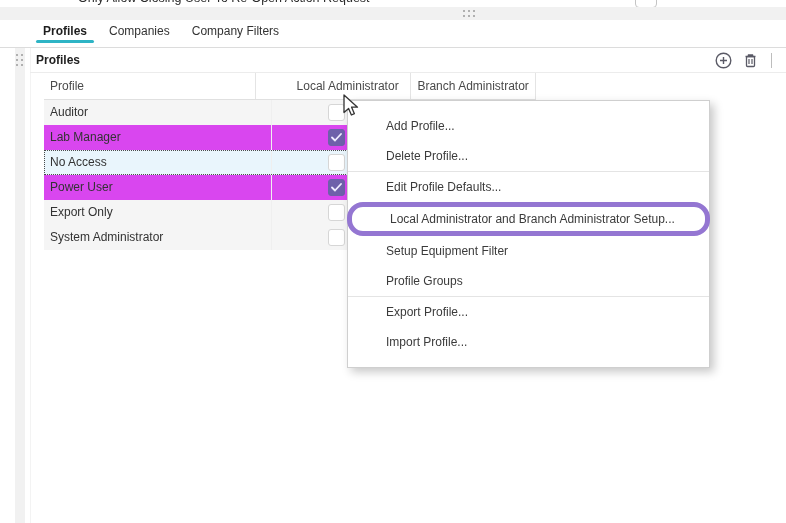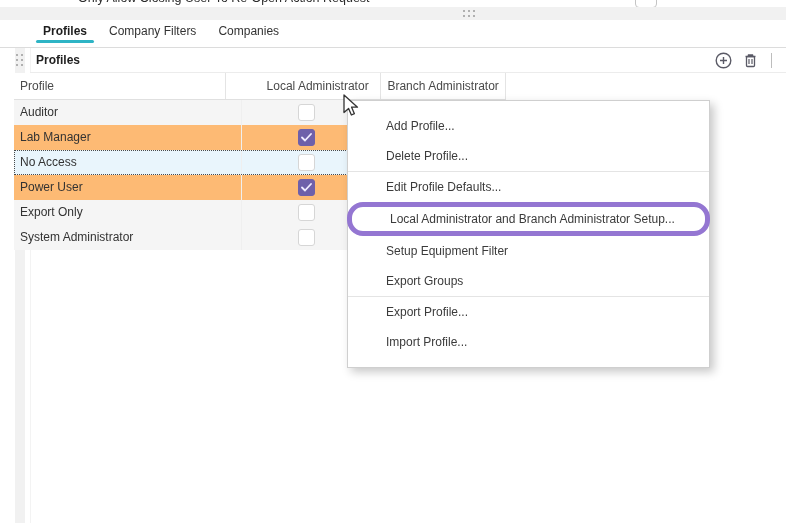--- a/index.html
+++ b/index.html
@@ -34,27 +34,27 @@
   .dots-v i:nth-child(3){left:0;top:5px}.dots-v i:nth-child(4){left:5px;top:5px}
   .dots-v i:nth-child(5){left:0;top:10px}.dots-v i:nth-child(6){left:5px;top:10px}
 
   .panel-header{position:absolute;top:48px;left:30px;width:756px;height:24px;border-bottom:1px solid #ececec;}
   .panel-title{position:absolute;left:6px;top:0;line-height:24px;font-weight:bold;color:#222;}
   .toolbar{position:absolute;right:14px;top:4px;display:flex;align-items:center;gap:10px;}
   .tool-btn{width:17px;height:17px;display:block;}
   .toolbar-sep{width:1px;height:15px;background:#bdbdbd;margin-left:2px;}
 
   
-  .table{position:absolute;top:73px;left:14px;width:492px;}
+  .table{position:absolute;top:73px;left:44px;width:492px;}
   .thead{display:flex;height:26px;border-bottom:1px solid #e0e0e0;background:#fff;}
   .th{line-height:26px;color:#4a4a4a;padding-left:6px;box-sizing:border-box;border-right:1px solid #e4e4e4;}
   .th:nth-child(1){width:228px;}
   .th:nth-child(2){width:130px;margin-left:35px;}
   .th:nth-child(3){width:134px;}
-  .trow{display:flex;height:25px;background:#fdba74;}
+  .trow{display:flex;height:25px;background:#d946ef;}
   .trow.alt{background:#f5f5f5;}
   .trow.selected{background:var(--selected-row-blue);outline:1px dotted #4a4a4a;outline-offset:-1px;}
   .td-profile{width:228px;line-height:25px;padding-left:6px;box-sizing:border-box;
     border-right:1px solid #efefef;color:#333;}
   .td-check{width:130px;display:flex;align-items:center;justify-content:center;
     box-sizing:border-box;border-right:1px solid #efefef;}
   .td-branch{width:134px;box-sizing:border-box;}
   .cb{width:17px;height:17px;border-radius:3px;background:#fff;border:1px solid #d6d6d6;
     box-sizing:border-box;display:flex;align-items:center;justify-content:center;}
   .cb.checked{background:var(--checkbox-purple);border-color:var(--checkbox-purple);}
@@ -92,25 +92,25 @@
         <i></i>
       </span>
   </div>
 
   <div class="tabbar">
       <div class="tab active">
     <span class="tab-label">Profiles</span>
     <span class="tab-underline"></span>
   </div>
       <div class="tab">
+    <span class="tab-label">Companies</span>
+    <span class="tab-underline"></span>
+  </div>
+      <div class="tab">
     <span class="tab-label">Company Filters</span>
-    <span class="tab-underline"></span>
-  </div>
-      <div class="tab">
-    <span class="tab-label">Companies</span>
     <span class="tab-underline"></span>
   </div>
     </div>
 
   <div class="panel-top-border"></div>
   <div class="left-gutter"></div>
   <div class="content-left-edge"></div>
   <span class="dots-v">
       <i></i>
       <i></i>
@@ -204,21 +204,21 @@
       </div>
   </div>
 
   <div class="context-menu" id="menu">
       <div class="menu-item">Add Profile...</div>
       <div class="menu-item">Delete Profile...</div>
       <div class="menu-sep"></div>
       <div class="menu-item">Edit Profile Defaults...</div>
       <div class="menu-item highlighted">Local Administrator and Branch Administrator Setup...</div>
       <div class="menu-item">Setup Equipment Filter</div>
-      <div class="menu-item">Export Groups</div>
+      <div class="menu-item">Profile Groups</div>
       <div class="menu-sep"></div>
       <div class="menu-item">Export Profile...</div>
       <div class="menu-item">Import Profile...</div>
     </div>
 
   <svg class="cursor" width="22" height="24" viewBox="0 0 22 24">
     <path d="M3,1 L3,18.5 L7.6,14.4 L10.4,21 L13.4,19.7 L10.6,13.2 L16.5,13.2 Z" fill="#ffffff" stroke="#333333" stroke-width="1.3" stroke-linejoin="round"></path>
   </svg>
 
 </div>

